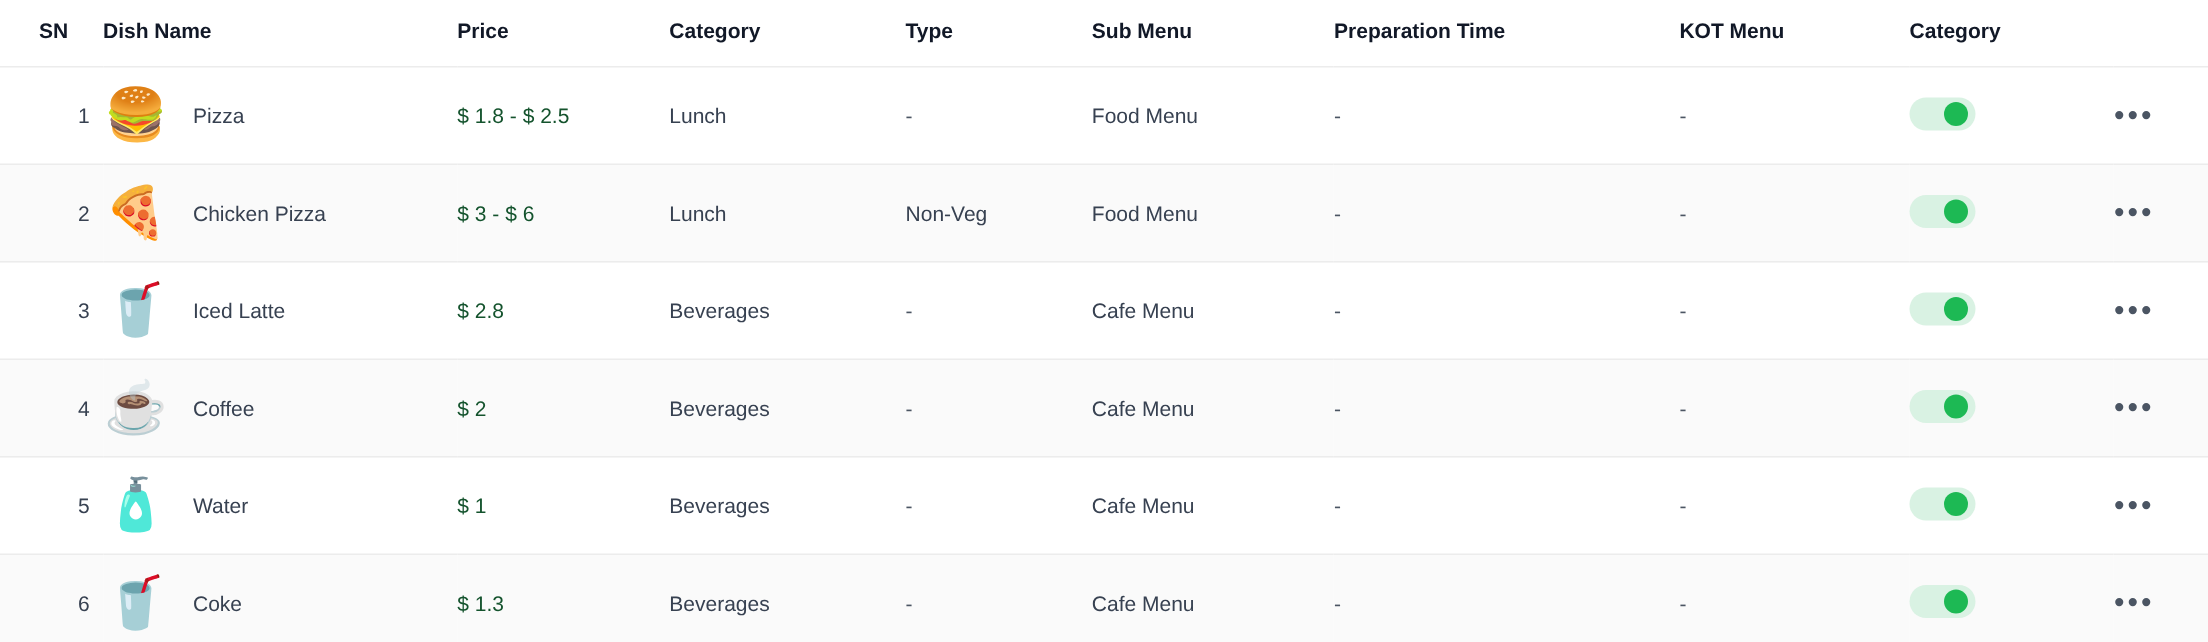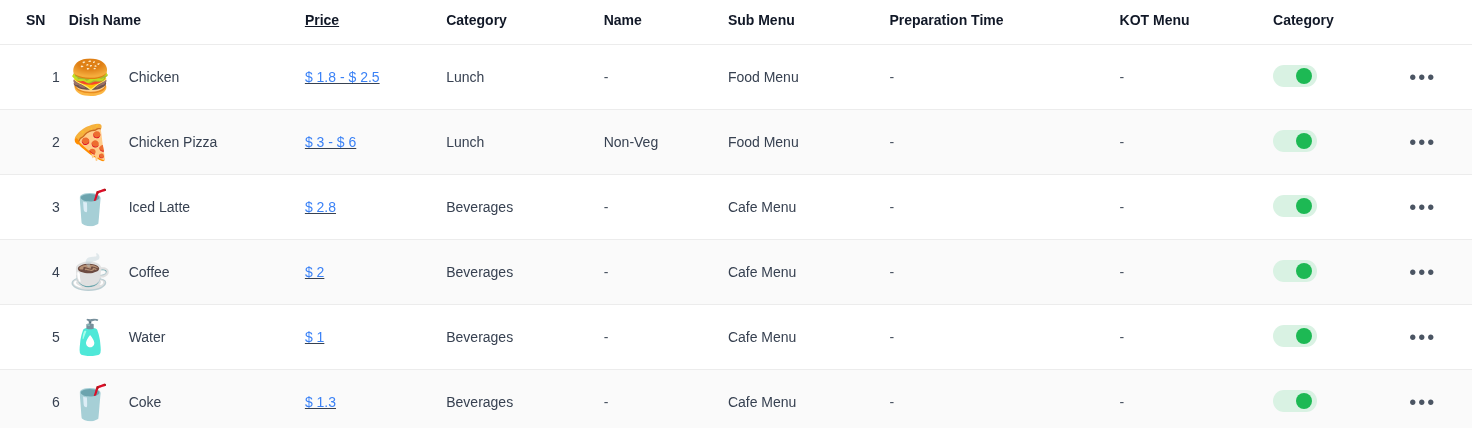--- a/index.html
+++ b/index.html
@@ -40,21 +40,21 @@
   }
   .dish-table td {
     font-size: 14px;
     color: #374151;
     vertical-align: middle;
     padding: 0;
   }
   
   .col-sn      { width: 42px;  padding-left: 26px !important; }
   .col-dish    { width: 234px; margin-top: 36px; }
-  .col-price   { width: 140px; text-decoration: underline; }
+  .col-price   { width: 140px; }
   .col-cat     { width: 156px; margin-left: 38px; }
   .col-type    { width: 123px; }
   .col-sub     { width: 160px; }
   .col-prep    { width: 228px; margin-left: 12px; }
   .col-kot     { width: 152px; }
   .col-avail   { width: 135px; }
   .col-act     { width: 62px;  }
 
   .sn-cell { padding-left: 26px; color: #374151; font-size: 14px; }
   .dish-cell {
@@ -66,21 +66,21 @@
     width: 44px;
     height: 44px;
     display: flex;
     align-items: center;
     justify-content: center;
     font-size: 34px;
     line-height: 1;
     flex: 0 0 44px;
   }
   .dish-name { font-size: 14px; color: #374151; }
-  .price { color: #3b82f6; font-size: 14px; }
+  .price { color: #14532d; font-size: 14px; }
   .dash { color: #4b5563; }
   .toggle {
     width: 44px;
     height: 22px;
     border-radius: 11px;
     background: #d9f2e3;
     position: relative;
     display: inline-block;
     cursor: pointer;
   }
@@ -107,36 +107,36 @@
 </head>
 <body>
 
 <table class="dish-table">
   <thead>
     <tr>
       <th class="col-sn">SN</th>
       <th class="col-dish">Dish Name</th>
       <th class="col-price">Price</th>
       <th class="col-cat">Category</th>
-      <th class="col-type">Name</th>
+      <th class="col-type">Type</th>
       <th class="col-sub">Sub Menu</th>
       <th class="col-prep">Preparation Time</th>
       <th class="col-kot">KOT Menu</th>
       <th class="col-avail">Category</th>
       <th class="col-act"></th>
     </tr>
   </thead>
   <tbody>
 
     <tr class="">
       <td class="col-sn"><span class="sn-cell">1</span></td>
       <td class="col-dish">
         <div class="dish-cell">
           <span class="dish-thumb">🍔</span>
-          <span class="dish-name">Chicken</span>
+          <span class="dish-name">Pizza</span>
         </div>
       </td>
       <td class="col-price"><span class="price">$ 1.8 - $ 2.5</span></td>
       <td class="col-cat"><span>Lunch</span></td>
       <td class="col-type"><span class="dash">-</span></td>
       <td class="col-sub"><span>Food Menu</span></td>
       <td class="col-prep"><span class="dash">-</span></td>
       <td class="col-kot"><span class="dash">-</span></td>
       <td class="col-avail"><span class="toggle"><span class="knob"></span></span></td>
       <td class="col-act">

